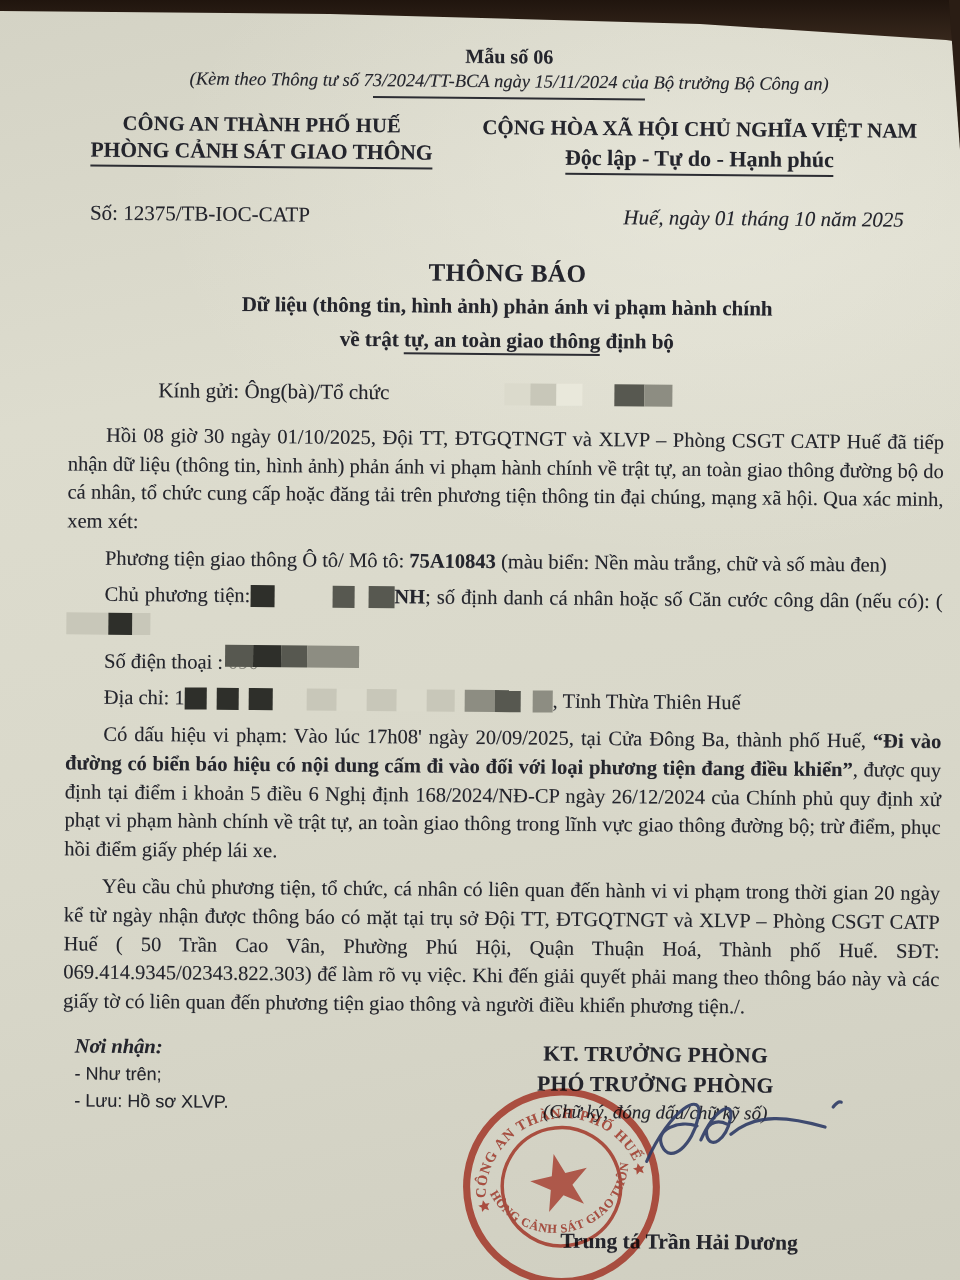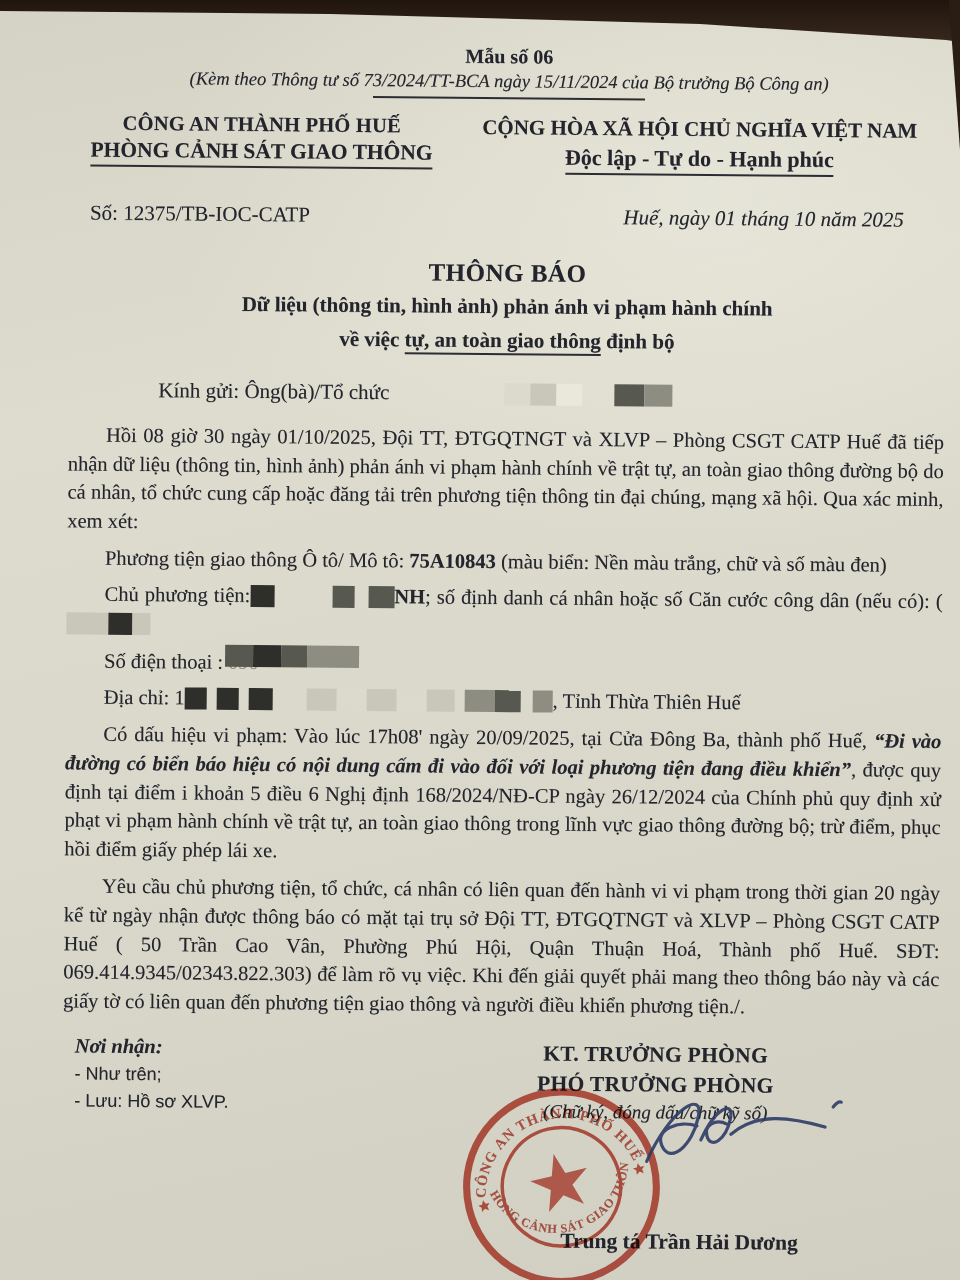--- a/index.html
+++ b/index.html
@@ -52,21 +52,21 @@
   .u2 { border-bottom:2.4px solid #2c2d33; padding-bottom:1px; }
 
   .recipient { margin-top:26px; padding-left:90px; font-size:21px; }
 
   
   .para { font-size:20.5px; line-height:28.6px; text-align:justify;
           text-indent:38px; margin-top:9px; }
   .para.first { margin-top:18px; }
   .tight { margin-top:7px; }
   .plate { font-weight:bold; }
-  .vio-b { font-weight:bold;font-style:italic; }
+  .vio-b { font-weight:bold; }
 
   
   .px { display:inline-block; height:22px; vertical-align:-5px; }
   .px1 { background:#c8c7b9; } .px2 { background:#dbdacc; } .px6 { background:#e9e8db; }
   .px3 { background:#8d8d82; } .px4 { background:#575850; } .px5 { background:#2e2f2a; }
   .gap { background:transparent; }
   .faint { color:#82827a; text-shadow:none; }
 
   
   .footer { display:flex; margin-top:20px; position:relative; height:250px; }
@@ -105,21 +105,21 @@
     </div>
 
     <div class="numdate-row">
       <div class="doc-number">Số: 12375/TB-IOC-CATP</div>
       <div class="place-date">Huế, ngày 01 tháng 10 năm 2025</div>
     </div>
 
     <div class="title-block c">
       <div class="doc-title">THÔNG BÁO</div>
       <div class="doc-sub">Dữ liệu (thông tin, hình ảnh) phản ánh vi phạm hành chính</div>
-      <div class="doc-sub"><span>về việc </span><span class="u2">tự, an toàn giao thông</span><span> định bộ</span></div>
+      <div class="doc-sub"><span>về trật </span><span class="u2">tự, an toàn giao thông</span><span> định bộ</span></div>
     </div>
 
     <div class="recipient">
       <span>Kính gửi: Ông(bà)/Tổ chức</span>
       <span>
         <span class="px gap" style="width:110px"></span><span class="px px2" style="width:26px"></span><span class="px px1" style="width:26px"></span><span class="px px6" style="width:26px"></span><span class="px gap" style="width:32px"></span><span class="px px4" style="width:30px"></span><span class="px px3" style="width:28px"></span>
       </span>
     </div>
 
     <p class="para first">Hồi 08 giờ 30 ngày 01/10/2025, Đội TT, ĐTGQTNGT và XLVP – Phòng CSGT CATP Huế  đã tiếp nhận dữ liệu (thông tin, hình ảnh) phản ánh vi phạm hành chính về trật tự, an toàn giao thông đường bộ do cá nhân, tổ chức cung cấp hoặc đăng tải trên phương tiện thông tin đại chúng, mạng xã hội. Qua xác minh, xem xét:</p>

